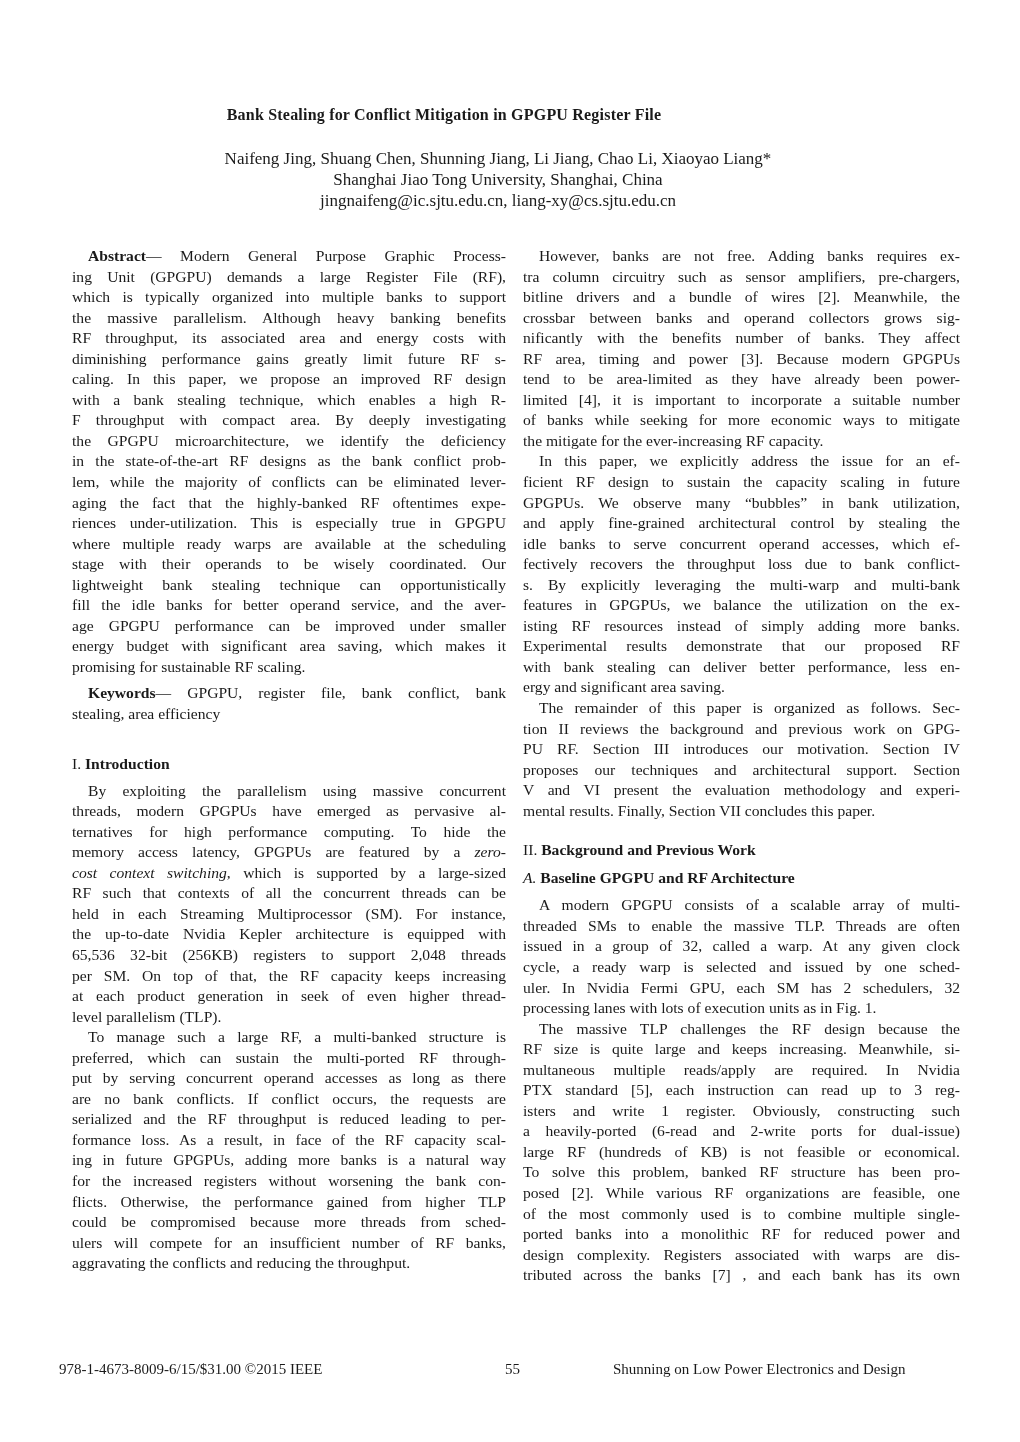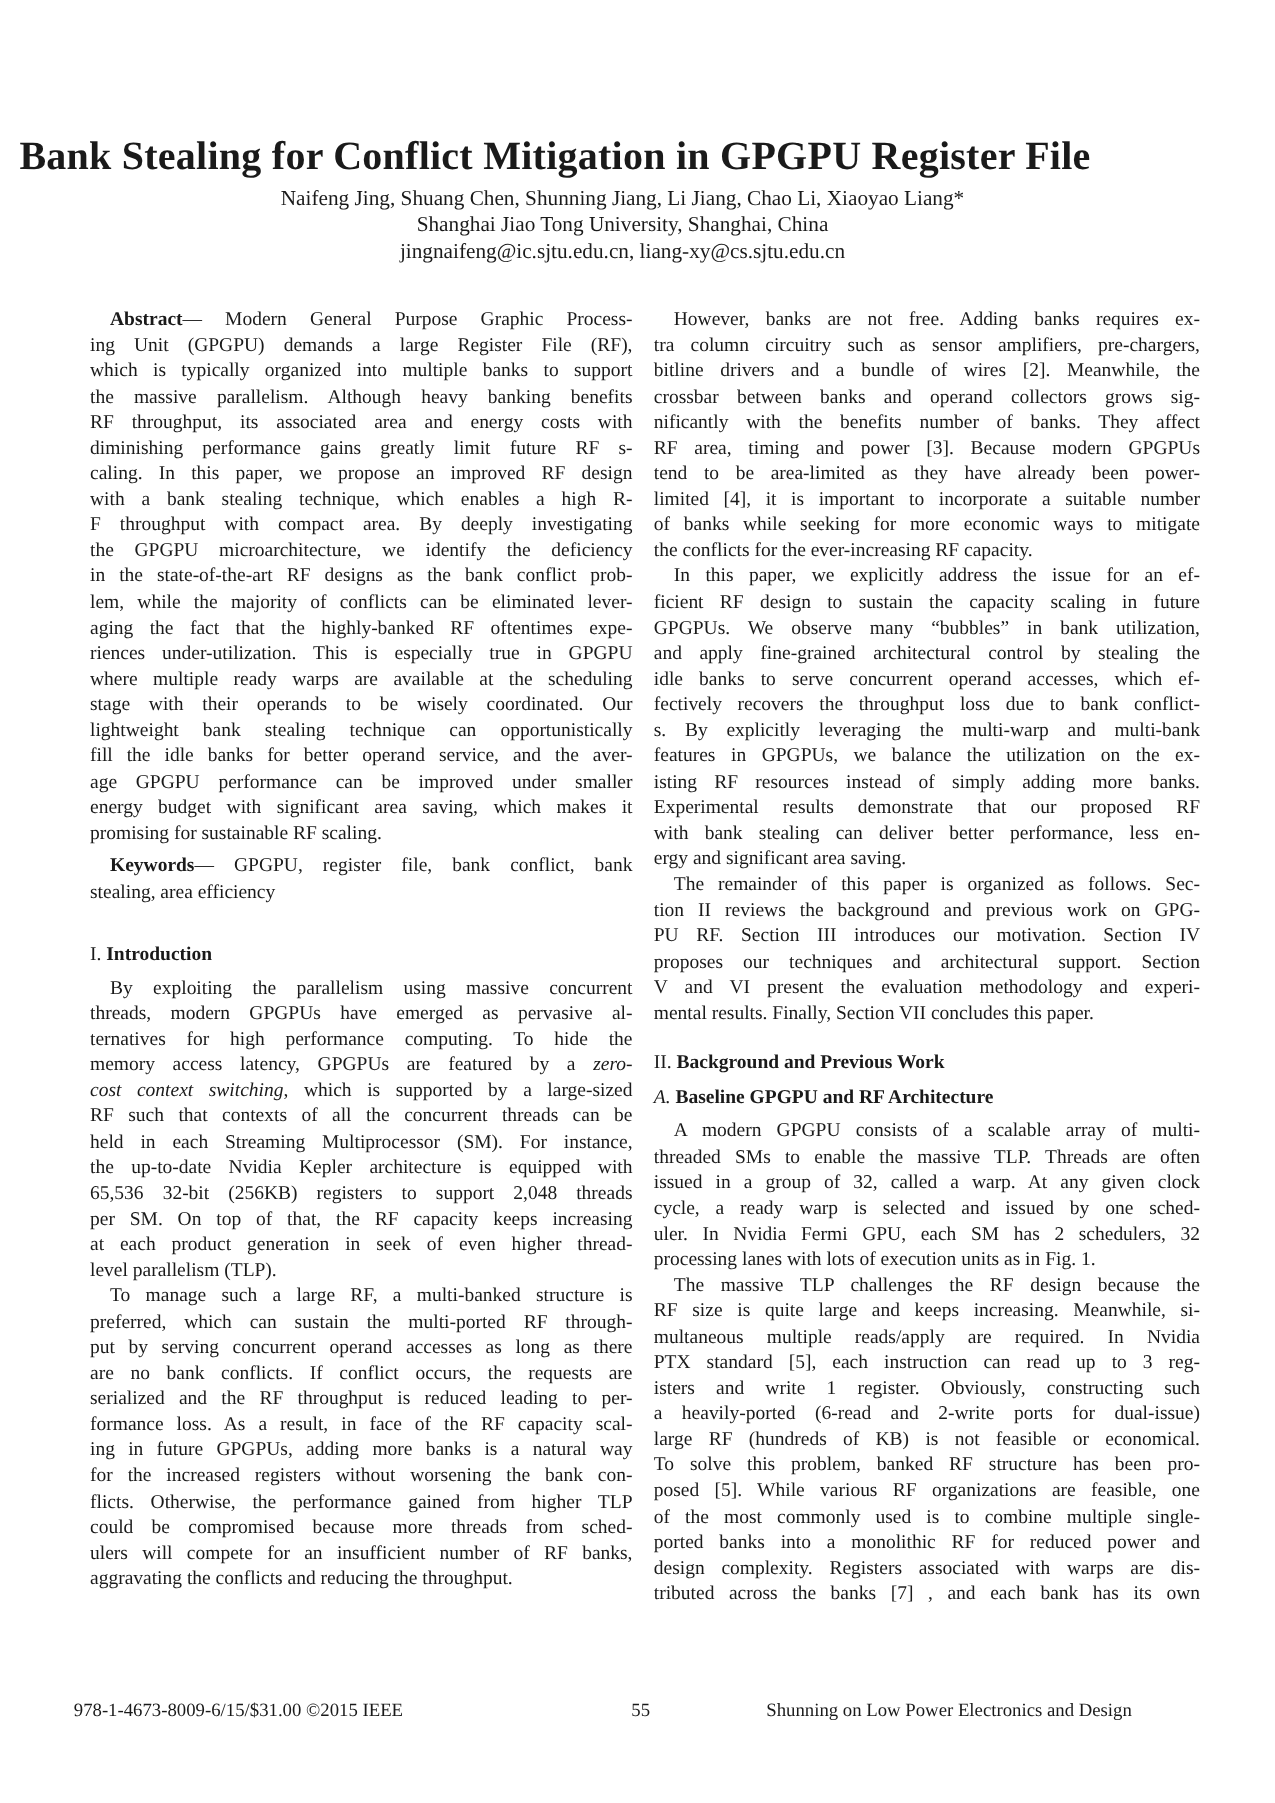--- a/index.html
+++ b/index.html
@@ -1,19 +1,19 @@
 <!DOCTYPE html>
 <html><head>
 <meta charset="utf-8">
 <style>
   html, body { margin: 0; padding: 0; background: #ffffff; }
   body { width: 1020px; height: 1442px; position: relative; overflow: hidden; color: #1a1a1a; }
   .title {
     position: absolute; top: 106px; left: 0; width: 888px; text-align: center;
-    font-family: "Liberation Serif", "DejaVu Serif", serif; font-weight: bold; font-size: 32px; letter-spacing: 0.2px;
+    font-family: "Liberation Serif", "DejaVu Serif", serif; font-weight: bold; font-size: 16px; letter-spacing: 0.2px;
   }
   .authors {
     position: absolute; top: 148px; left: 0; width: 996px; text-align: center;
     font-family: "Liberation Serif", "DejaVu Serif", serif; font-size: 17px; line-height: 21px;
   }
   .col { position: absolute; top: 246px; width: 434px; font-family: "Liberation Serif", "DejaVu Serif", serif; font-size: 15.6px; }
   .col.left { left: 72px; }
   .col.right { left: 523px; width: 437px; }
   .line { height: 20.55px; line-height: 20.55px; white-space: nowrap; text-align: justify; text-align-last: justify; }
   .line.last { text-align-last: left; }
@@ -113,21 +113,21 @@
   <div id="s1p3">
       <div class="line indent">However, banks are not free. Adding banks requires ex-</div>
       <div class="line">tra column circuitry such as sensor amplifiers, pre-chargers,</div>
       <div class="line">bitline drivers and a bundle of wires [2]. Meanwhile, the</div>
       <div class="line">crossbar between banks and operand collectors grows sig-</div>
       <div class="line">nificantly with the benefits number of banks. They affect</div>
       <div class="line">RF area, timing and power [3]. Because modern GPGPUs</div>
       <div class="line">tend to be area-limited as they have already been power-</div>
       <div class="line">limited [4], it is important to incorporate a suitable number</div>
       <div class="line">of banks while seeking for more economic ways to mitigate</div>
-      <div class="line last">the conflicts for the ever-increasing RF capacity.</div>
+      <div class="line last">the mitigate for the ever-increasing RF capacity.</div>
     </div>
   <div id="s1p4">
       <div class="line indent">In this paper, we explicitly address the issue for an ef-</div>
       <div class="line">ficient RF design to sustain the capacity scaling in future</div>
       <div class="line">GPGPUs. We observe many “bubbles” in bank utilization,</div>
       <div class="line">and apply fine-grained architectural control by stealing the</div>
       <div class="line">idle banks to serve concurrent operand accesses, which ef-</div>
       <div class="line">fectively recovers the throughput loss due to bank conflict-</div>
       <div class="line">s. By explicitly leveraging the multi-warp and multi-bank</div>
       <div class="line">features in GPGPUs, we balance the utilization on the ex-</div>
@@ -159,21 +159,21 @@
     </div>
   <div id="s2p2">
       <div class="line indent">The massive TLP challenges the RF design because the</div>
       <div class="line">RF size is quite large and keeps increasing. Meanwhile, si-</div>
       <div class="line">multaneous multiple reads/apply are required. In Nvidia</div>
       <div class="line">PTX standard [5], each instruction can read up to 3 reg-</div>
       <div class="line">isters and write 1 register. Obviously, constructing such</div>
       <div class="line">a heavily-ported (6-read and 2-write ports for dual-issue)</div>
       <div class="line">large RF (hundreds of KB) is not feasible or economical.</div>
       <div class="line">To solve this problem, banked RF structure has been pro-</div>
-      <div class="line">posed [5]. While various RF organizations are feasible, one</div>
+      <div class="line">posed [2]. While various RF organizations are feasible, one</div>
       <div class="line">of the most commonly used is to combine multiple single-</div>
       <div class="line">ported banks into a monolithic RF for reduced power and</div>
       <div class="line">design complexity. Registers associated with warps are dis-</div>
       <div class="line">tributed across the banks [7] , and each bank has its own</div>
     </div>
 </div>
 
 <div class="footer left">978-1-4673-8009-6/15/$31.00 ©2015 IEEE</div>
 <div class="footer mid">55</div>
 <div class="footer right">Shunning on Low Power Electronics and Design</div>

